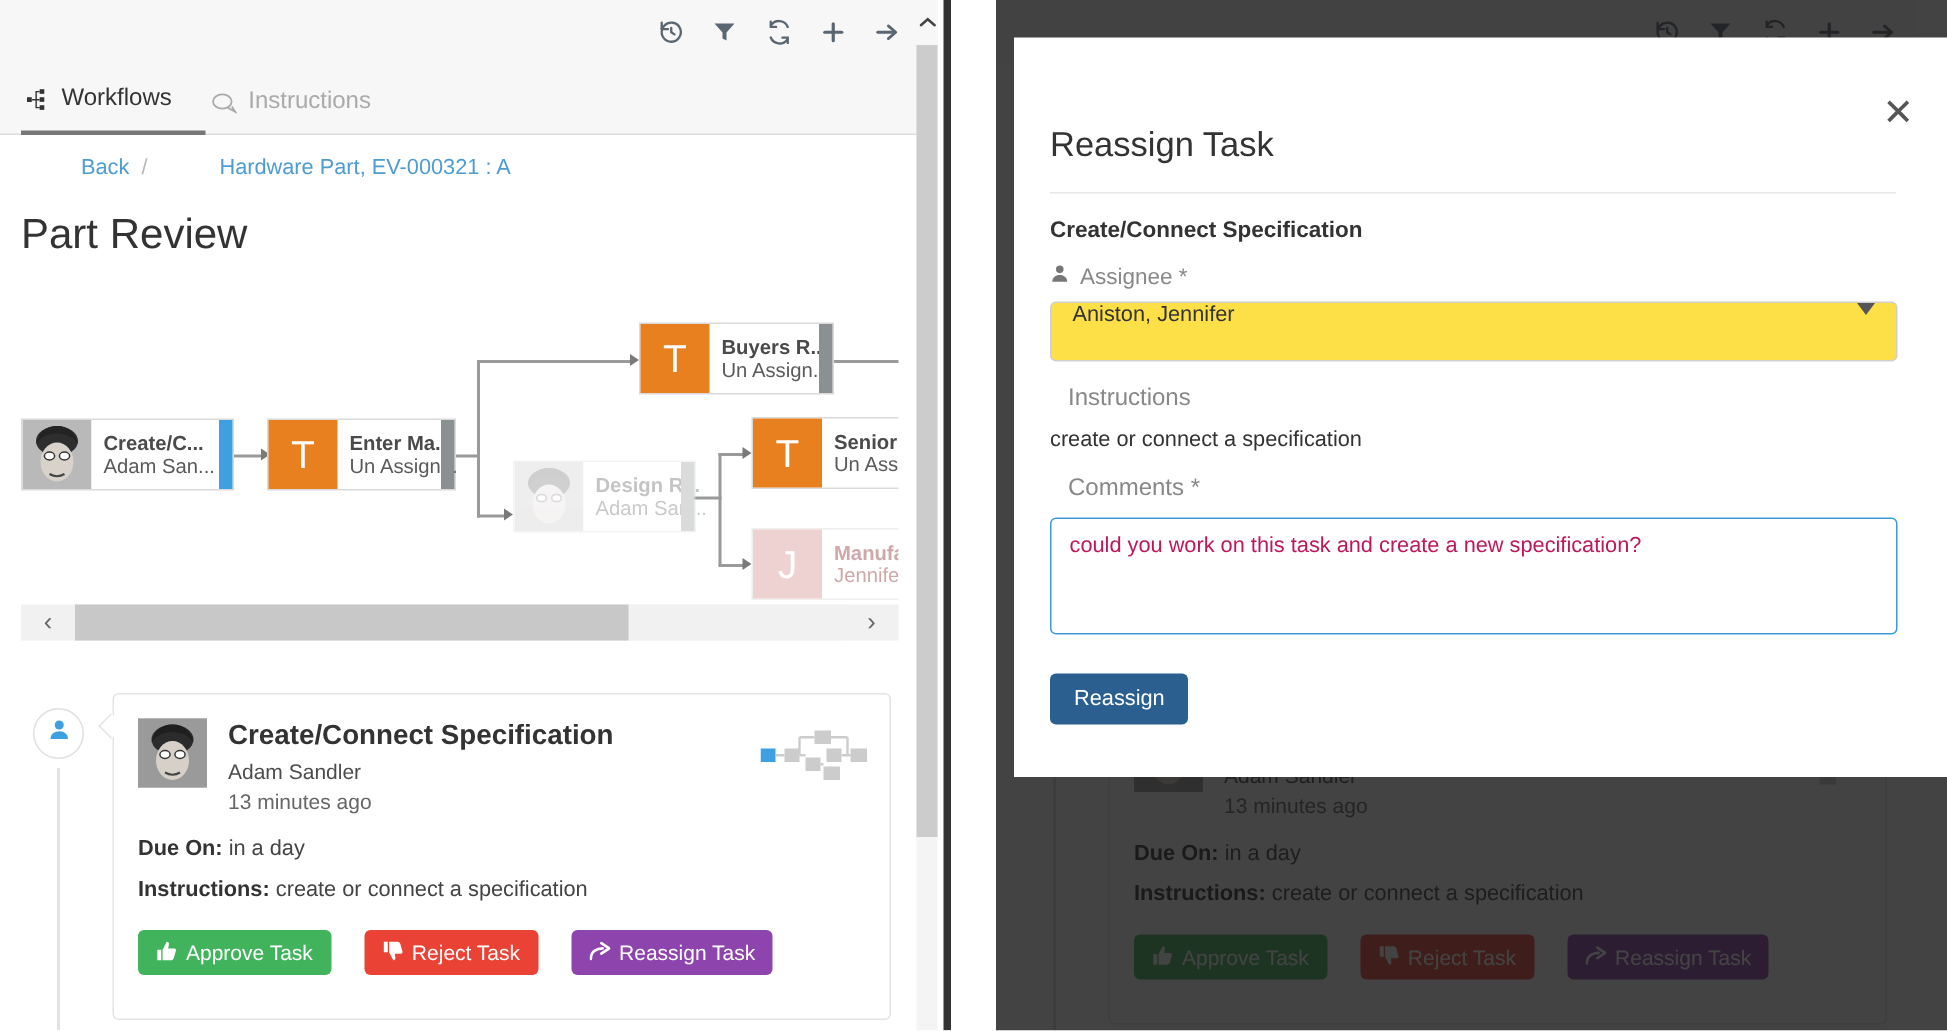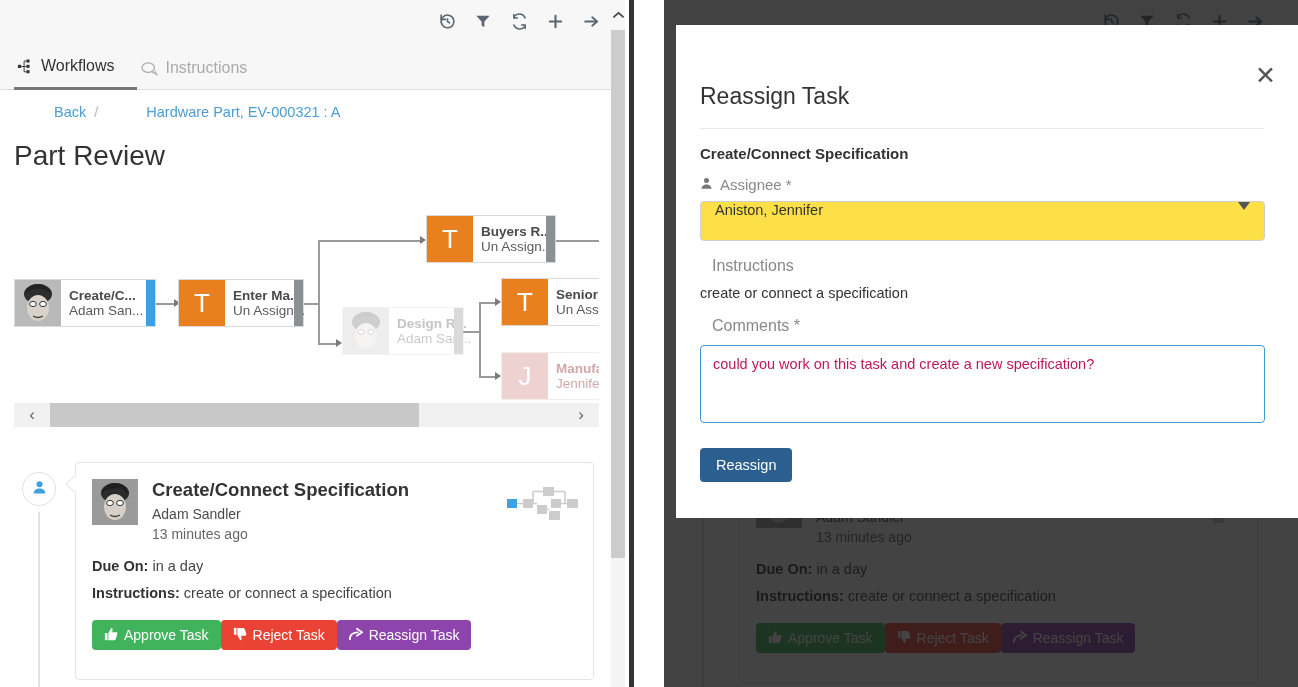--- a/index.html
+++ b/index.html
@@ -108,21 +108,21 @@
      border-left:1px solid #e4e4e4; border-bottom:1px solid #e4e4e4; transform:rotate(45deg); z-index:3;}
   .tc-head { display:flex; padding:16px 16px 0 16px; gap:14px; position:relative;}
   .tc-avatar { width:46px; height:46px; flex:0 0 46px; background:#7a7a7a; overflow:hidden;}
   .tc-meta .tc-title { font-size:18.5px; color:#333; font-weight:bold; line-height:1.2; }
   .tc-meta .tc-person { font-size:14px; color:#4c4c4c; margin-top:5px;}
   .tc-meta .tc-time { font-size:14px; color:#666; margin-top:4px;}
   .tc-wficon { position:absolute; right:14px; top:22px; }
   .tc-body { padding:16px 16px 0 16px; }
   .tc-row { font-size:14.5px; color:#444; margin-bottom:11px;}
   .tc-row b { color:#333; }
-  .tc-buttons { display:flex; gap:0; padding:8px 16px 0 16px;}
+  .tc-buttons { display:flex; gap:22px; padding:8px 16px 0 16px;}
   .btn {
     display:inline-flex; align-items:center; gap:6px;
     font-size:14px; color:#fff; border:none; border-radius:4px;
     padding:7px 12px; cursor:pointer; line-height:1;
     font-family:"Liberation Sans", sans-serif;
   }
   .btn.green { background:#41b35d; }
   .btn.red { background:#ea4335; }
   .btn.purple { background:#8d44ad; }
 

